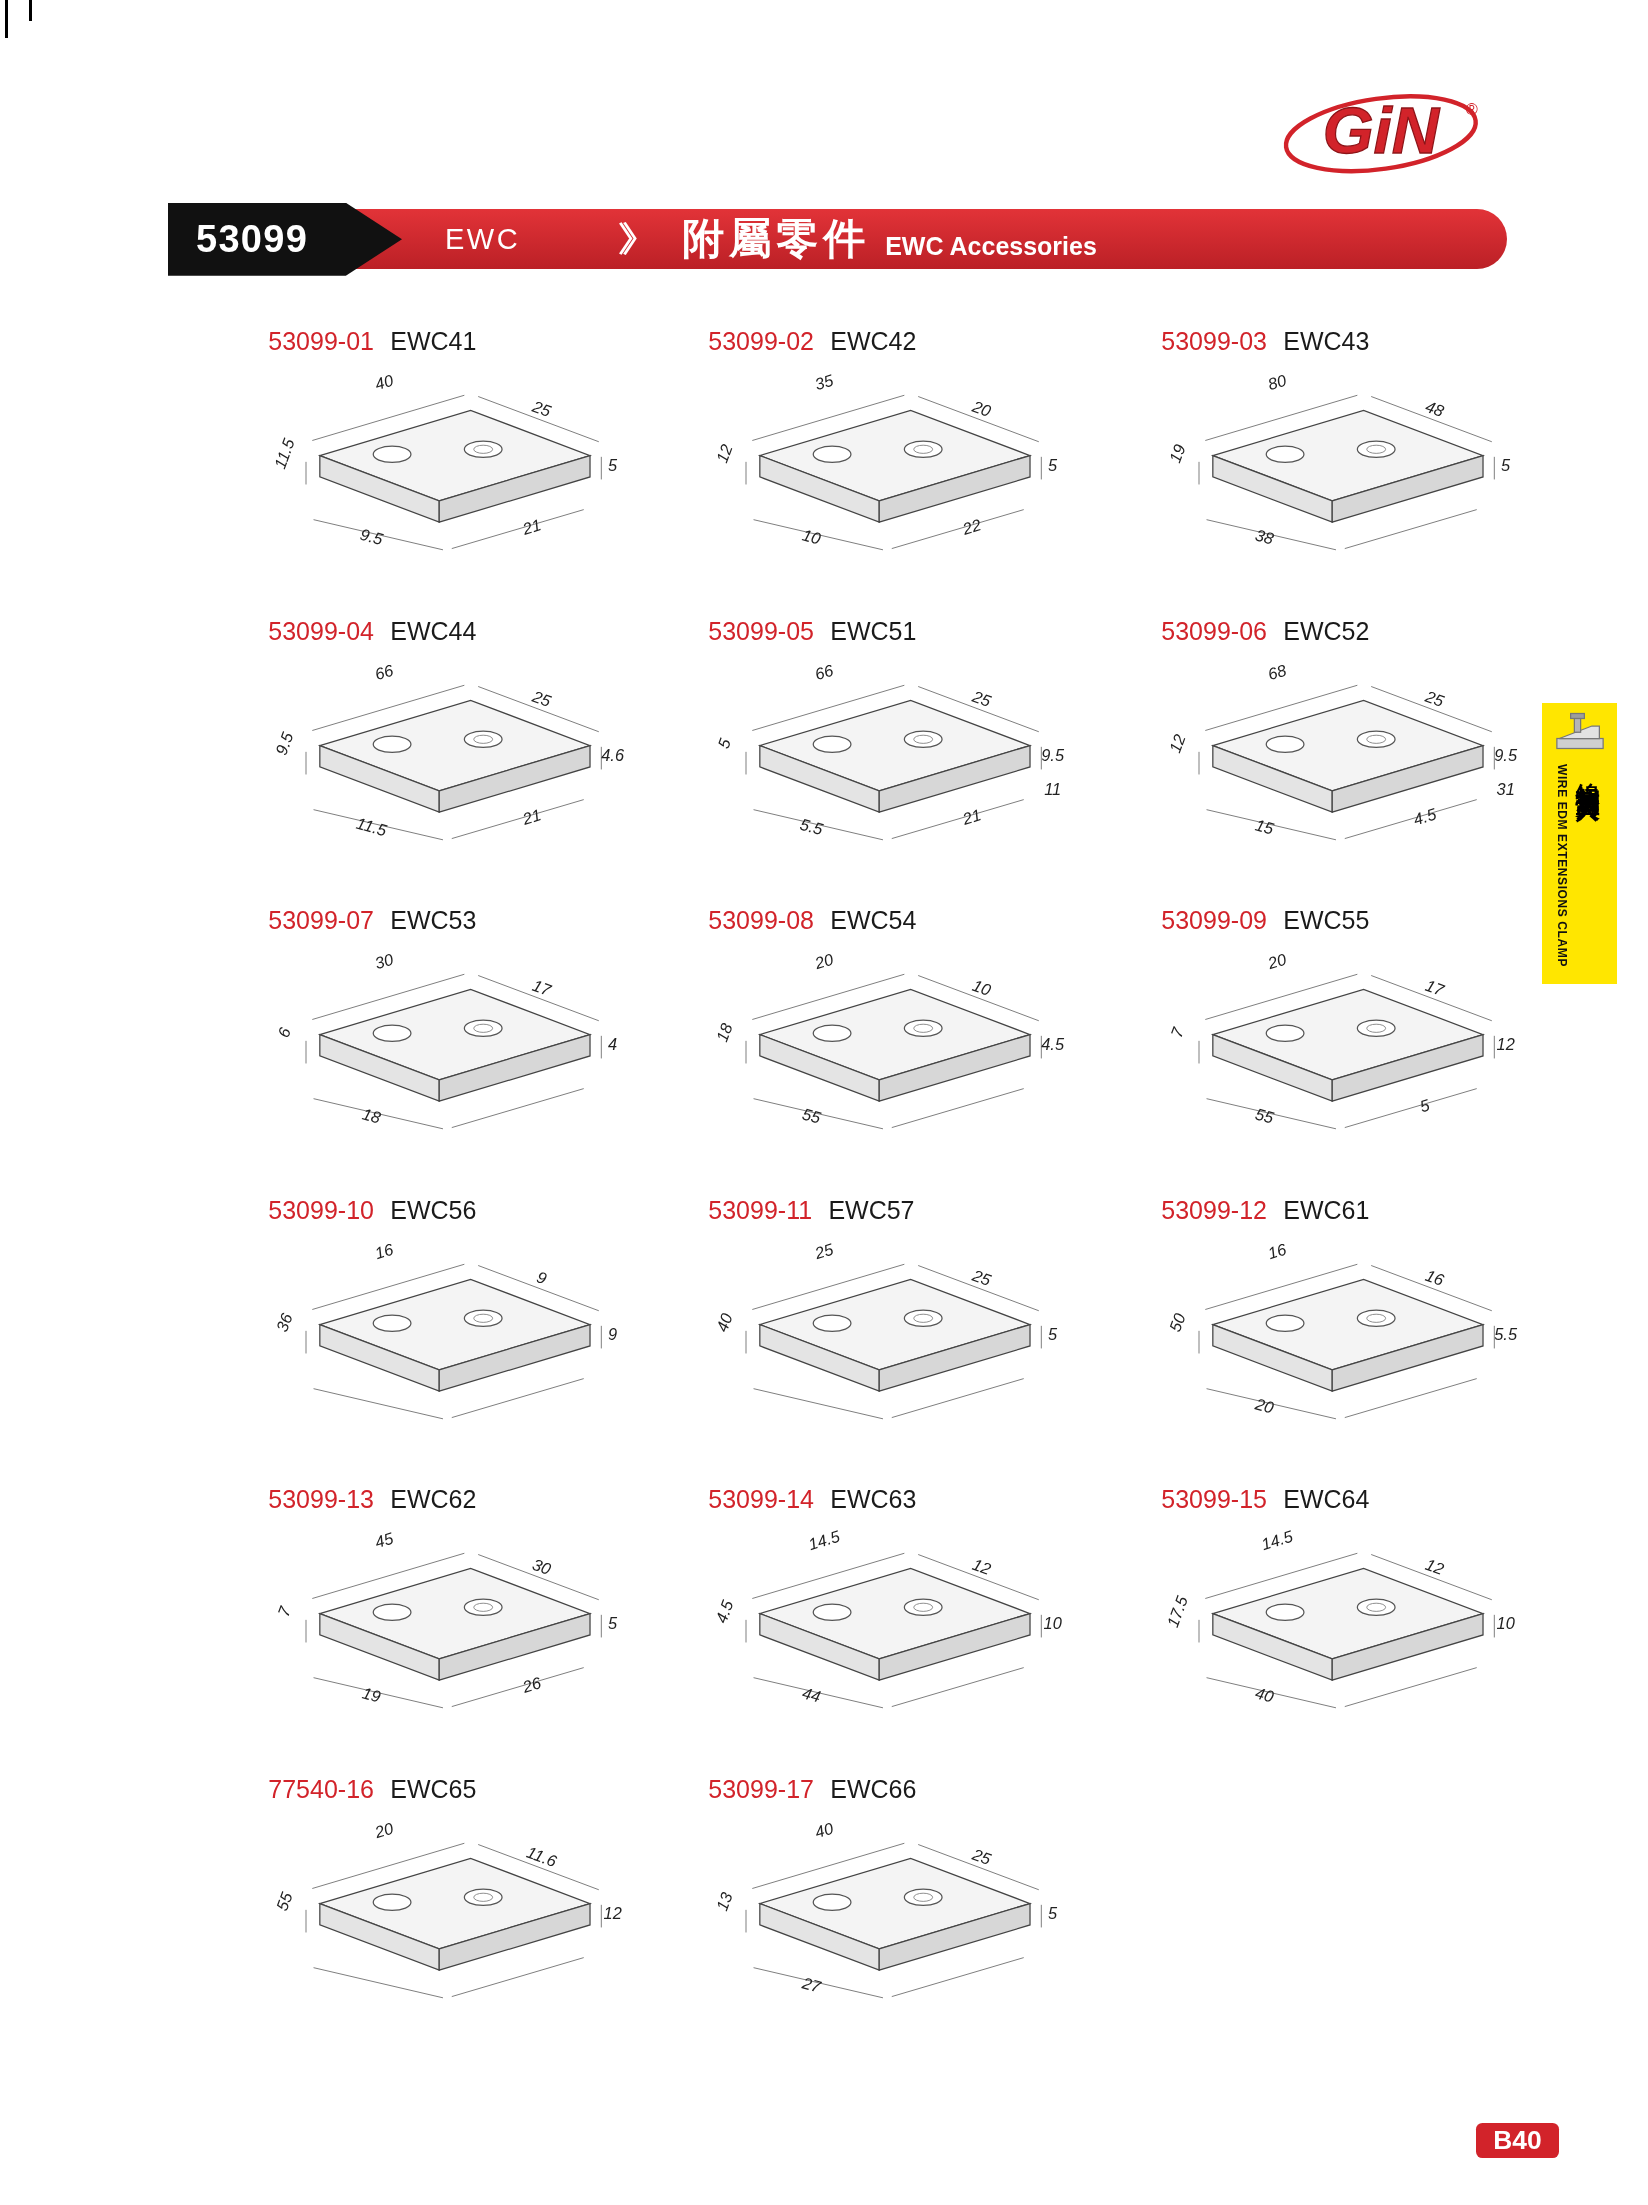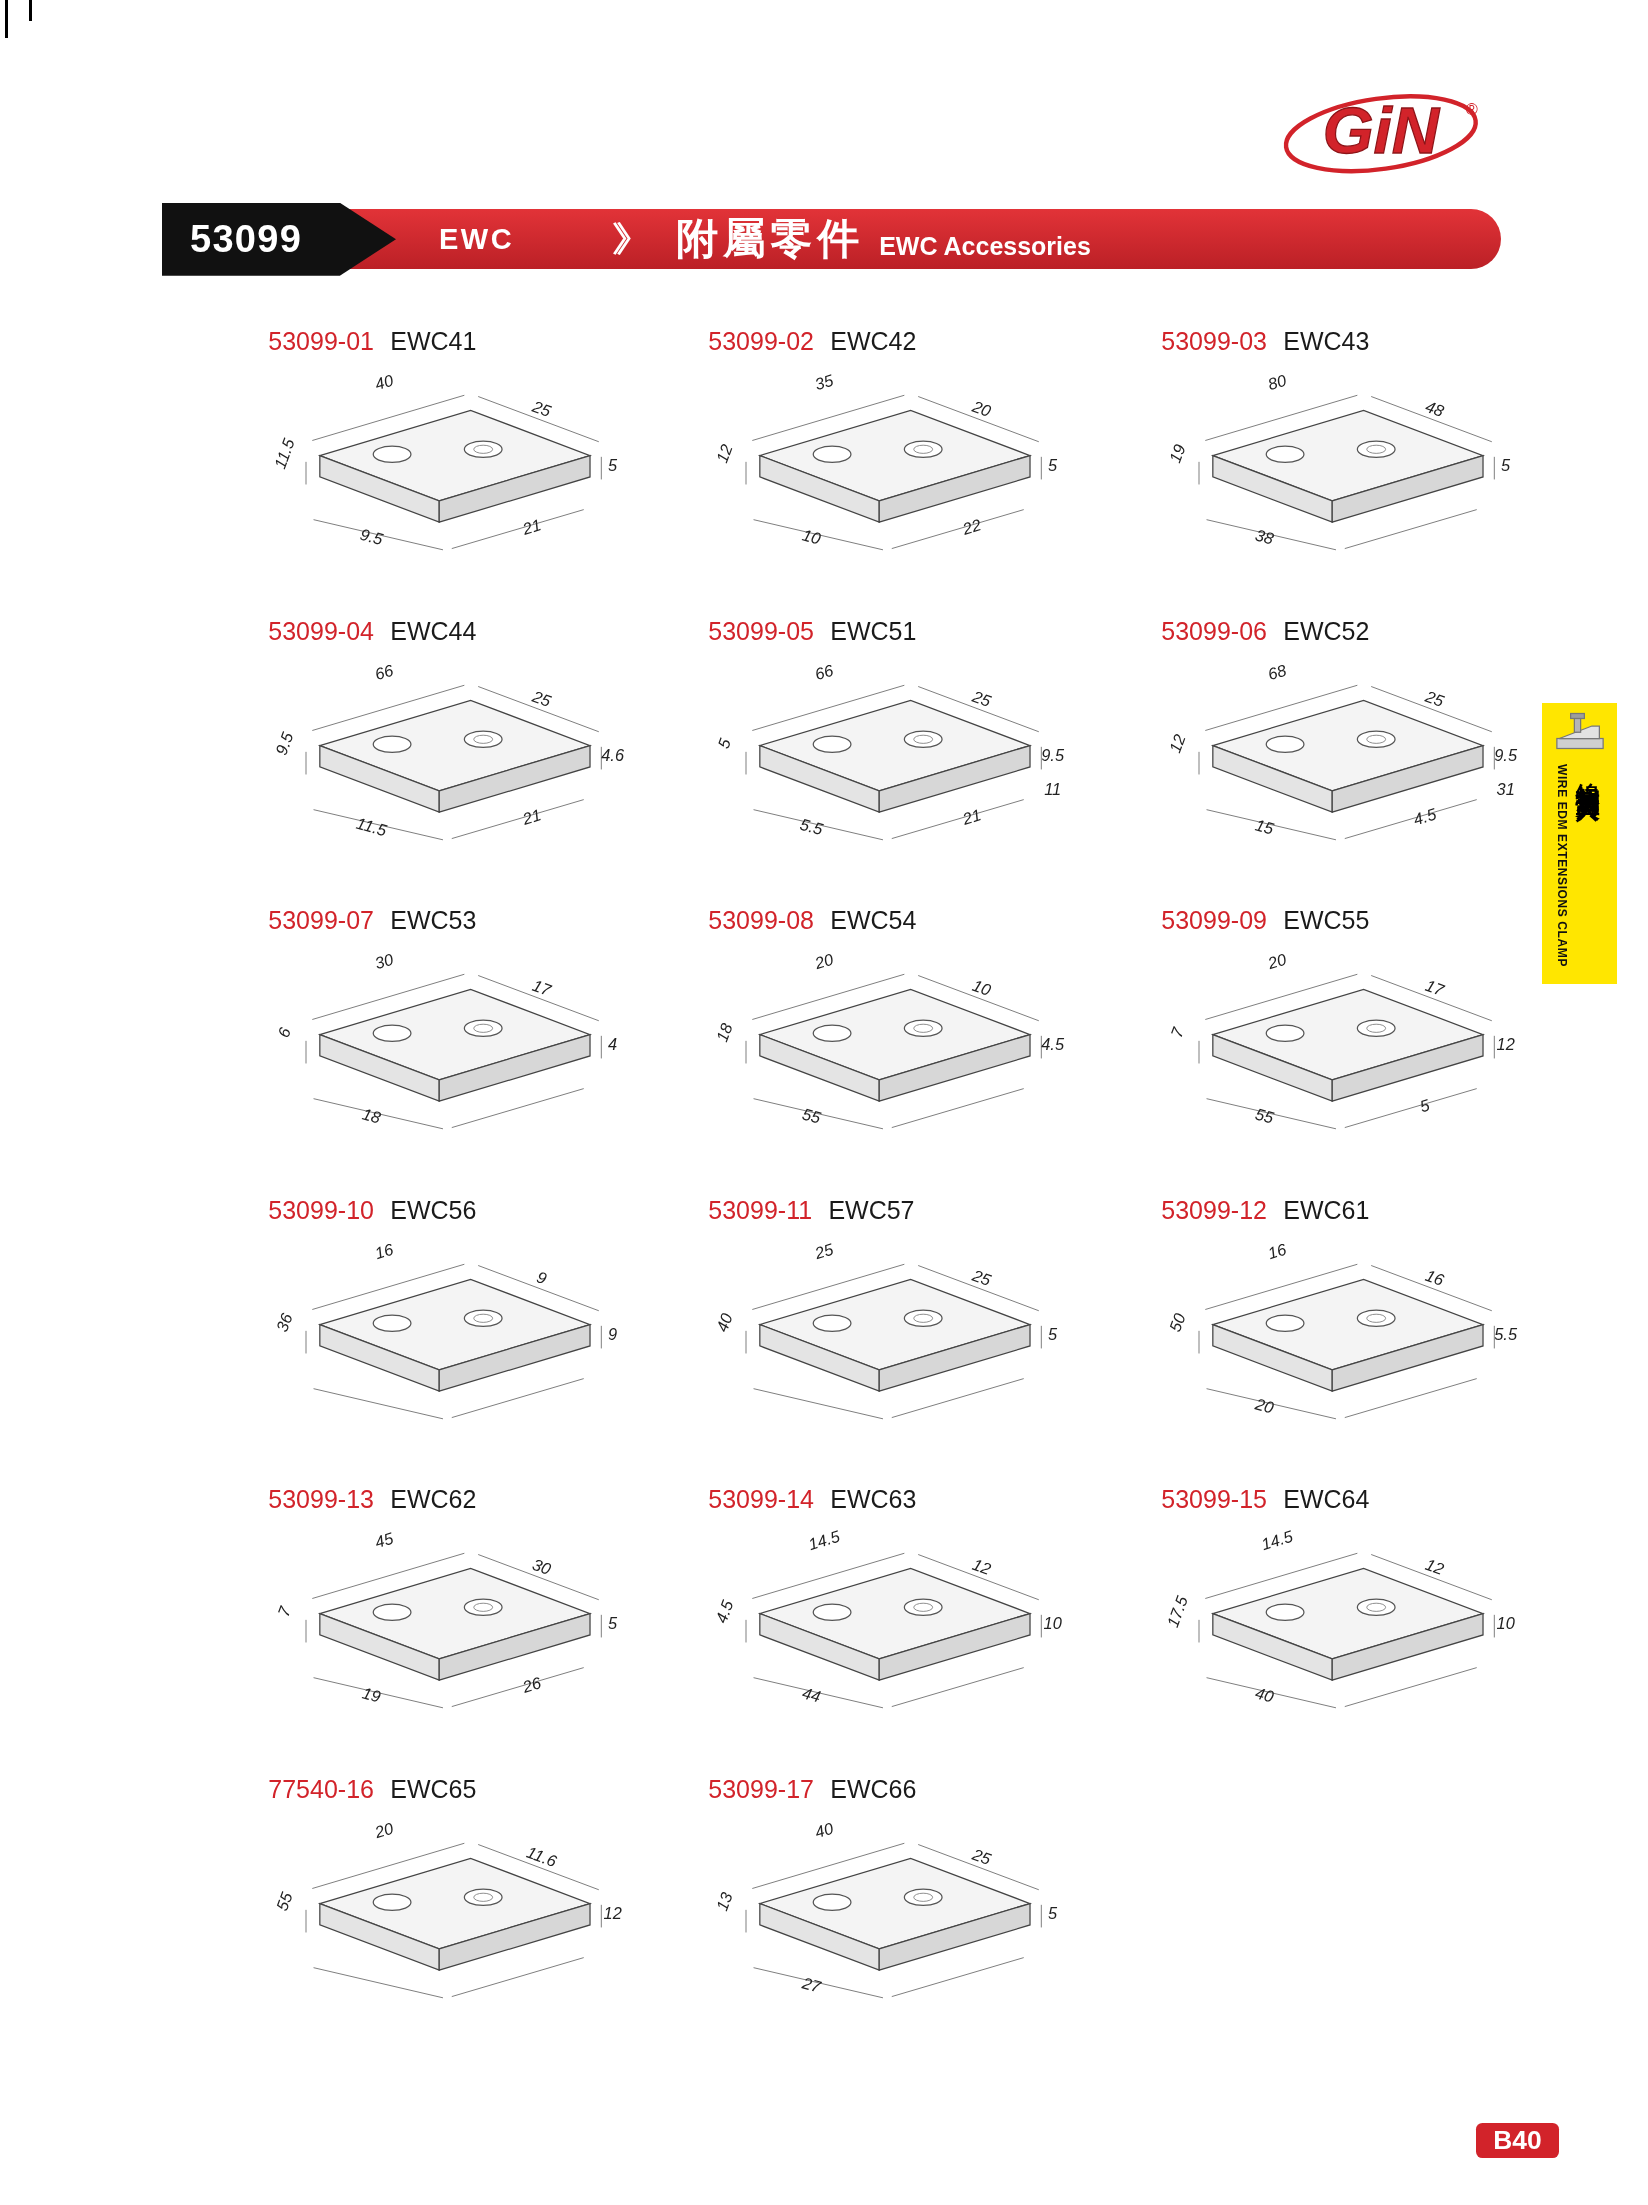--- a/index.html
+++ b/index.html
@@ -8,28 +8,28 @@
 
   
   .crop-mark{position:absolute;background:#000;}
   .crop-mark.m1{left:5px;top:0;width:2.5px;height:38px;}
   .crop-mark.m2{left:29px;top:0;width:2.5px;height:21.4px;}
 
   
   .logo{position:absolute;left:1277px;top:82px;width:214px;height:101px;}
 
   
-  .header-bar{position:absolute;left:162px;top:209px;width:1339px;height:60px;
+  .header-bar{position:absolute;left:168px;top:209px;width:1339px;height:60px;
       background:linear-gradient(180deg,#e23338,#bb2026);
       border-radius:0 30px 30px 0;display:flex;align-items:center;}
   .code-box{position:absolute;left:0;top:-6.3px;width:234px;height:73px;background:#111;
       clip-path:polygon(0 0,76% 0,100% 50%,76% 100%,0 100%);
       display:flex;align-items:center;padding-left:28px;box-sizing:border-box;}
   .code-box span{color:#fff;font-size:38px;font-weight:bold;letter-spacing:1.3px;}
-  .series{margin-left:277px;color:#fff;font-size:29px;font-weight:bold;letter-spacing:2.5px;}
+  .series{margin-left:277px;color:#fff;font-size:29px;font-weight:normal;letter-spacing:2.5px;}
   .chev{margin-left:101px;color:#fff;font-size:35px;font-weight:bold;transform:scaleX(1.2);}
   .title-zh{margin-left:26px;color:#fff;font-size:42px;font-weight:bold;letter-spacing:5px;}
   .title-en{margin-left:15px;margin-top:15px;color:#fff;font-size:25px;font-weight:bold;}
 
   
   .items-grid{position:absolute;left:257px;top:327px;width:1327px;
       display:grid;grid-template-columns:440px 453px 402px;row-gap:22.6px;text-align:center;}
   .item{height:267px;}
   .item-header{display:flex;gap:16.3px;align-items:baseline;padding-left:11.3px;}
   .item-id{color:#d2232a;font-size:25px;}

